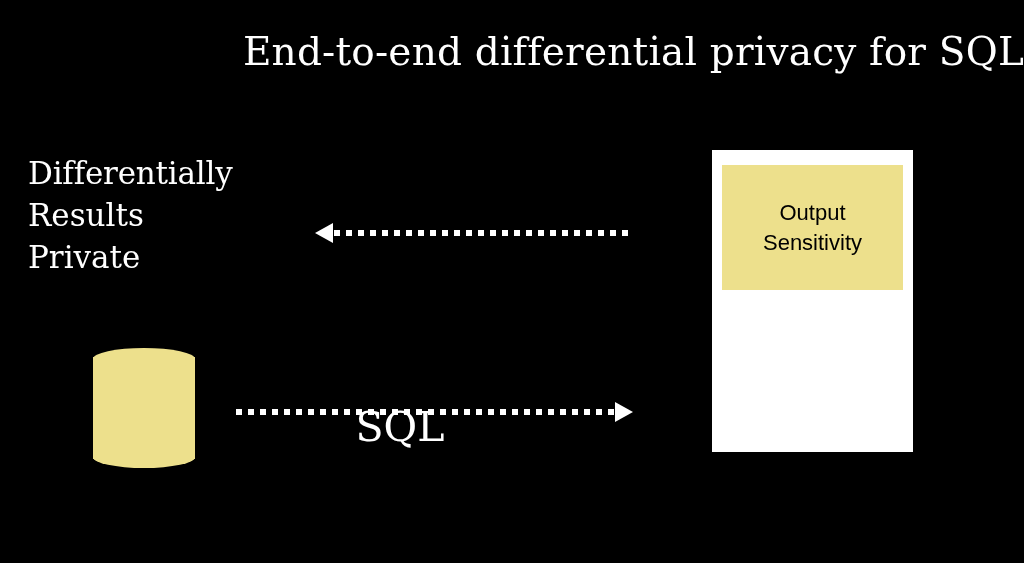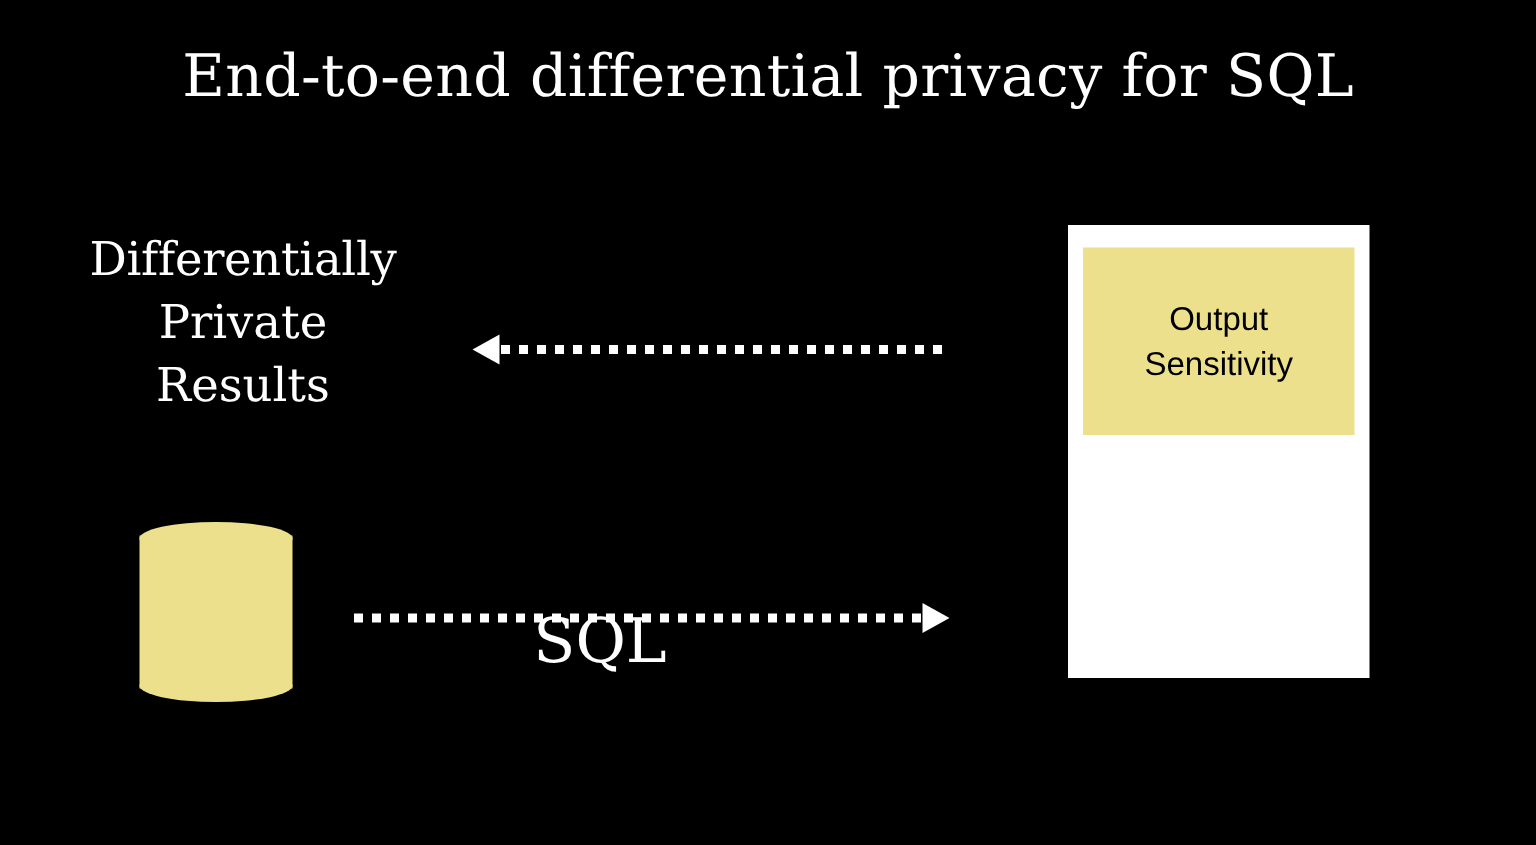--- a/index.html
+++ b/index.html
@@ -17,36 +17,35 @@
     font-family: "Liberation Sans", sans-serif;
     -webkit-font-smoothing: antialiased;
   }
 
   
   .slide-title {
     position: absolute;
     left: 0;
     top: 28px;
     width: 1024px;
-    text-align: center;
+    text-align: right;
     color: #ffffff;
     font-family: "DejaVu Serif", "Liberation Serif", serif;
     font-size: 39px;
     line-height: 48px;
     letter-spacing: 0.2px;
     white-space: nowrap;
   }
 
   
   .results-label {
     position: absolute;
     left: 28px;
     top: 152px;
     width: 268px;
-    text-align: center;
     color: #ffffff;
     font-family: "DejaVu Serif", "Liberation Serif", serif;
     font-size: 31px;
     line-height: 42px;
   }
   .results-label .rl-line {
     display: block;
     white-space: nowrap;
   }
   .results-label .rl-line.first {
@@ -194,22 +193,22 @@
 </style>
 </head>
 <body>
 
 <div id="slide">
 
   <div class="slide-title">End-to-end differential privacy for SQL</div>
 
   <div class="results-label">
     <span class="rl-line first">Differentially</span>
+    <span class="rl-line">Results</span>
     <span class="rl-line">Private</span>
-    <span class="rl-line">Results</span>
   </div>
 
   <div class="db-cylinder">
     <div class="db-bottom"></div>
     <div class="db-body"></div>
     <div class="db-top"></div>
   </div>
 
   <div class="arrow left" id="arrow-results">
     <div class="head"></div>

